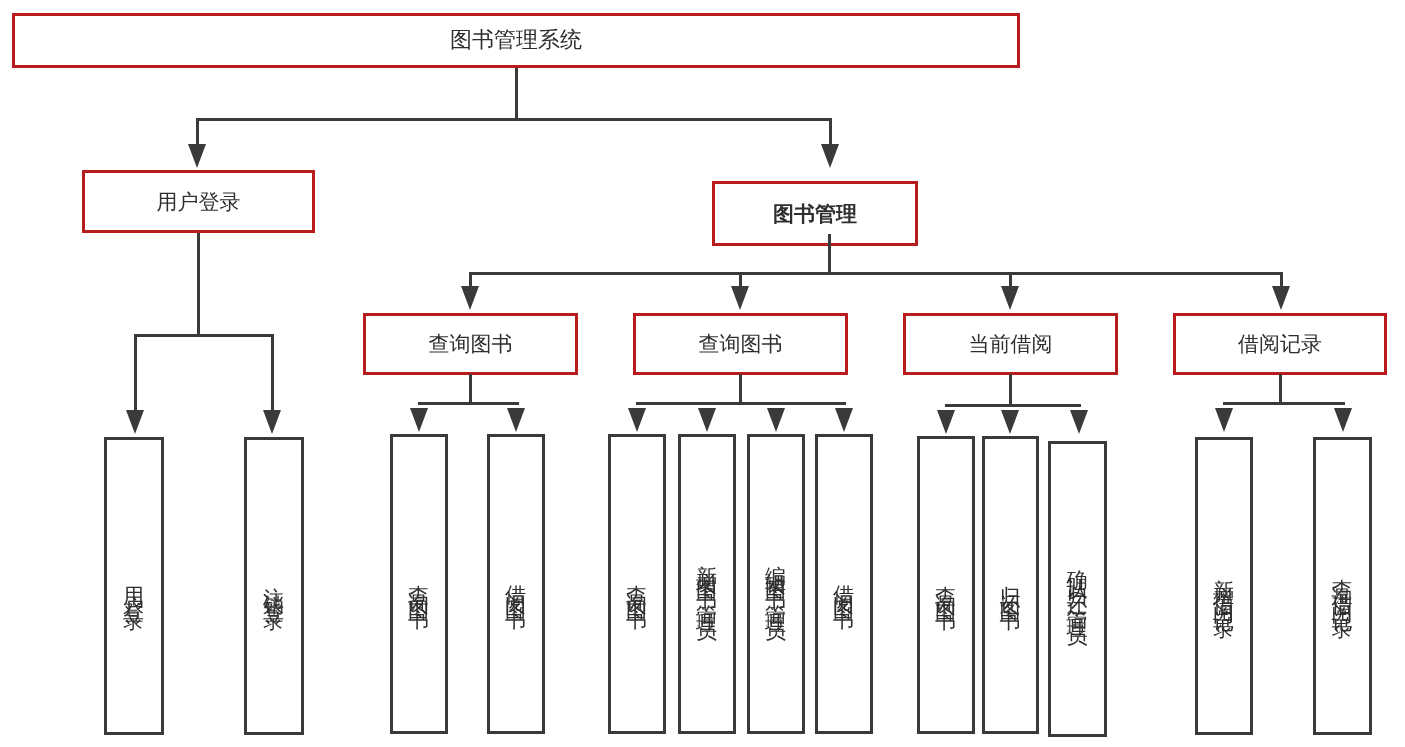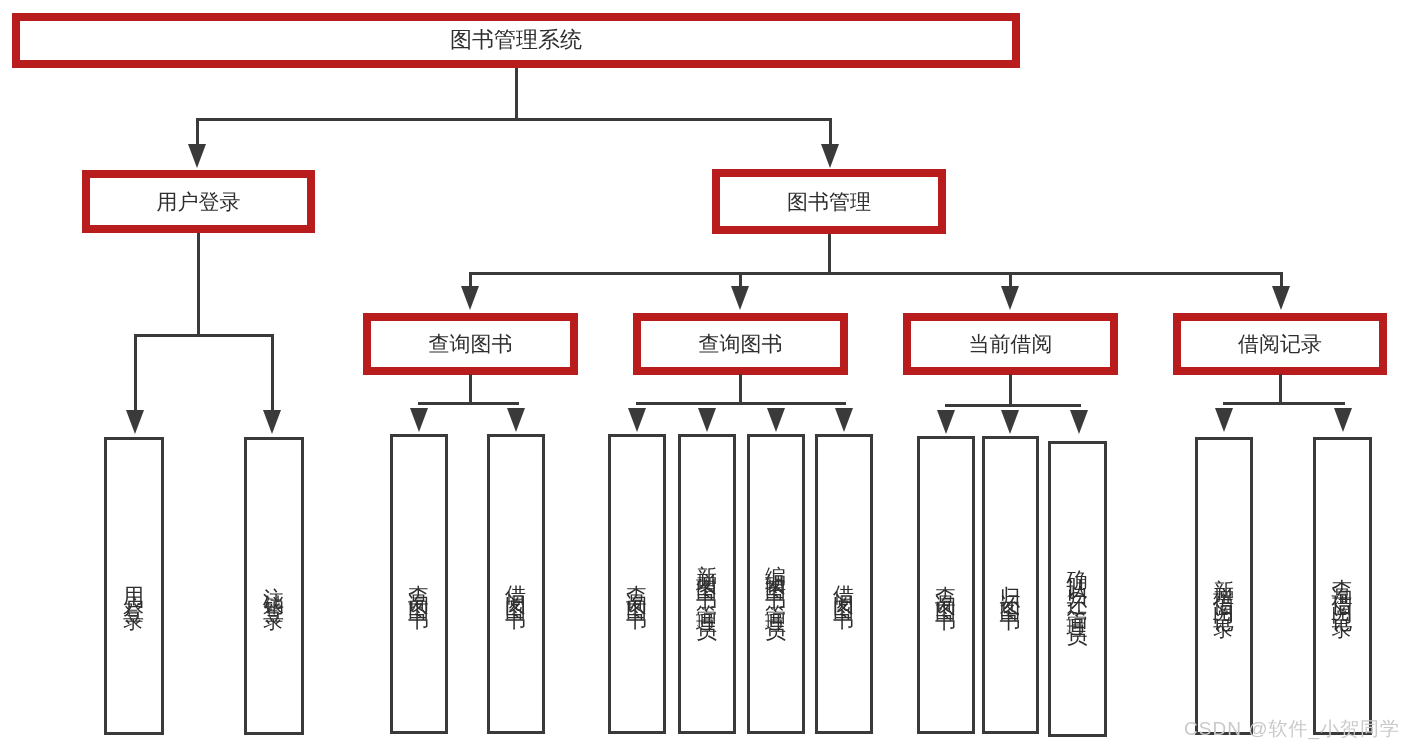--- a/index.html
+++ b/index.html
@@ -6,21 +6,21 @@
   body{
     width:1405px;height:747px;background:#ffffff;
     font-family:"Liberation Sans","DejaVu Sans",sans-serif;
     overflow:hidden;
   }
   .chart{position:relative;width:1405px;height:747px;background:#ffffff;}
 
   
   .box{
     position:absolute;box-sizing:border-box;
-    border:8px solid #b91c1c;background:#ffffff;
+    border:3px solid #b91c1c;background:#ffffff;
     display:flex;align-items:center;justify-content:center;
     color:#2e2e2e;font-size:21px;line-height:1.2;
     white-space:nowrap;
     text-align:center;
   }
   .box.root{font-size:22px;}
 
   
   .vbox{
     position:absolute;box-sizing:border-box;
@@ -63,21 +63,21 @@
   <div class="ln" style="left:515px;top:68px;width:3px;height:52px;"></div>
   <div class="ln" style="left:196px;top:118px;width:636px;height:3px;"></div>
   <div class="ln" style="left:196px;top:118px;width:3px;height:30px;"></div>
   <div class="ah" style="left:188px;top:144px;"></div>
   <div class="ln" style="left:829px;top:118px;width:3px;height:30px;"></div>
   <div class="ah" style="left:821px;top:144px;"></div>
 
   <div class="box" style="left:82px;top:170px;width:233px;height:63px;">
     <span>用户登录</span>
   </div>
-  <div class="box" style="left:712px;top:169px;width:234px;height:65px;">
+  <div class="box" style="left:712px;top:181px;width:206px;height:65px;font-weight:bold;">
     <span>图书管理</span>
   </div>
 
   <div class="ln" style="left:197px;top:233px;width:3px;height:104px;"></div>
   <div class="ln" style="left:134px;top:334px;width:140px;height:3px;"></div>
   <div class="ln" style="left:134px;top:334px;width:3px;height:78px;"></div>
   <div class="ah" style="left:126px;top:410px;"></div>
   <div class="ln" style="left:271px;top:334px;width:3px;height:78px;"></div>
   <div class="ah" style="left:263px;top:410px;"></div>
 
@@ -165,14 +165,13 @@
     <span class="vtext">确认归还（管理员）</span>
   </div>
 
   <div class="vbox" style="left:1195px;top:437px;width:58px;height:298px;">
     <span class="vtext">新增借阅记录</span>
   </div>
   <div class="vbox" style="left:1313px;top:437px;width:59px;height:298px;">
     <span class="vtext">查询借阅记录</span>
   </div>
 
-  <div class="watermark">CSDN @软件_小贺同学</div>
 </div>
 
 </body></html>

